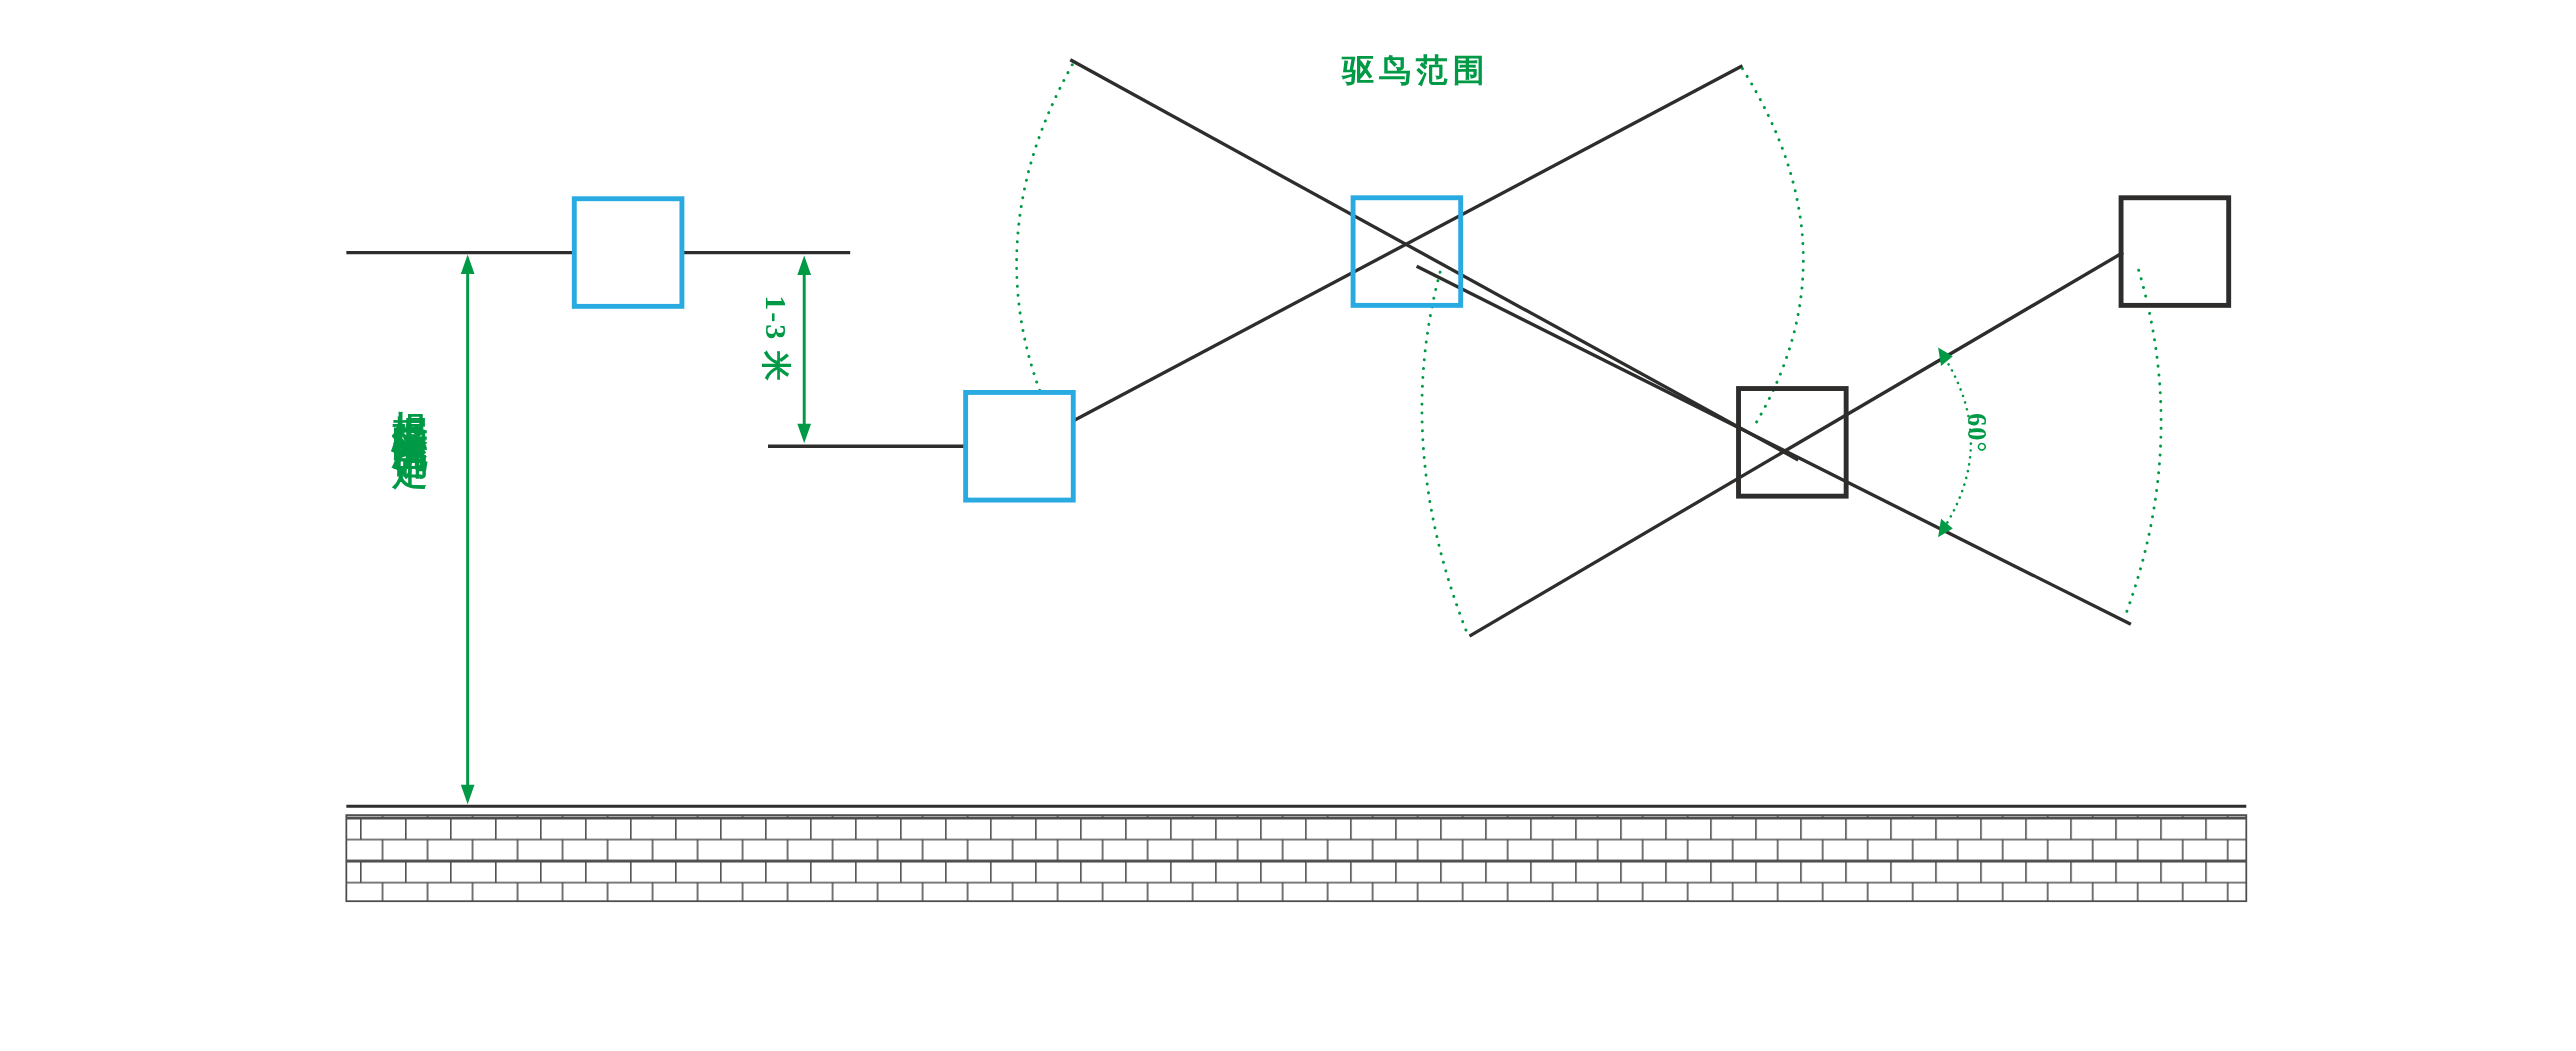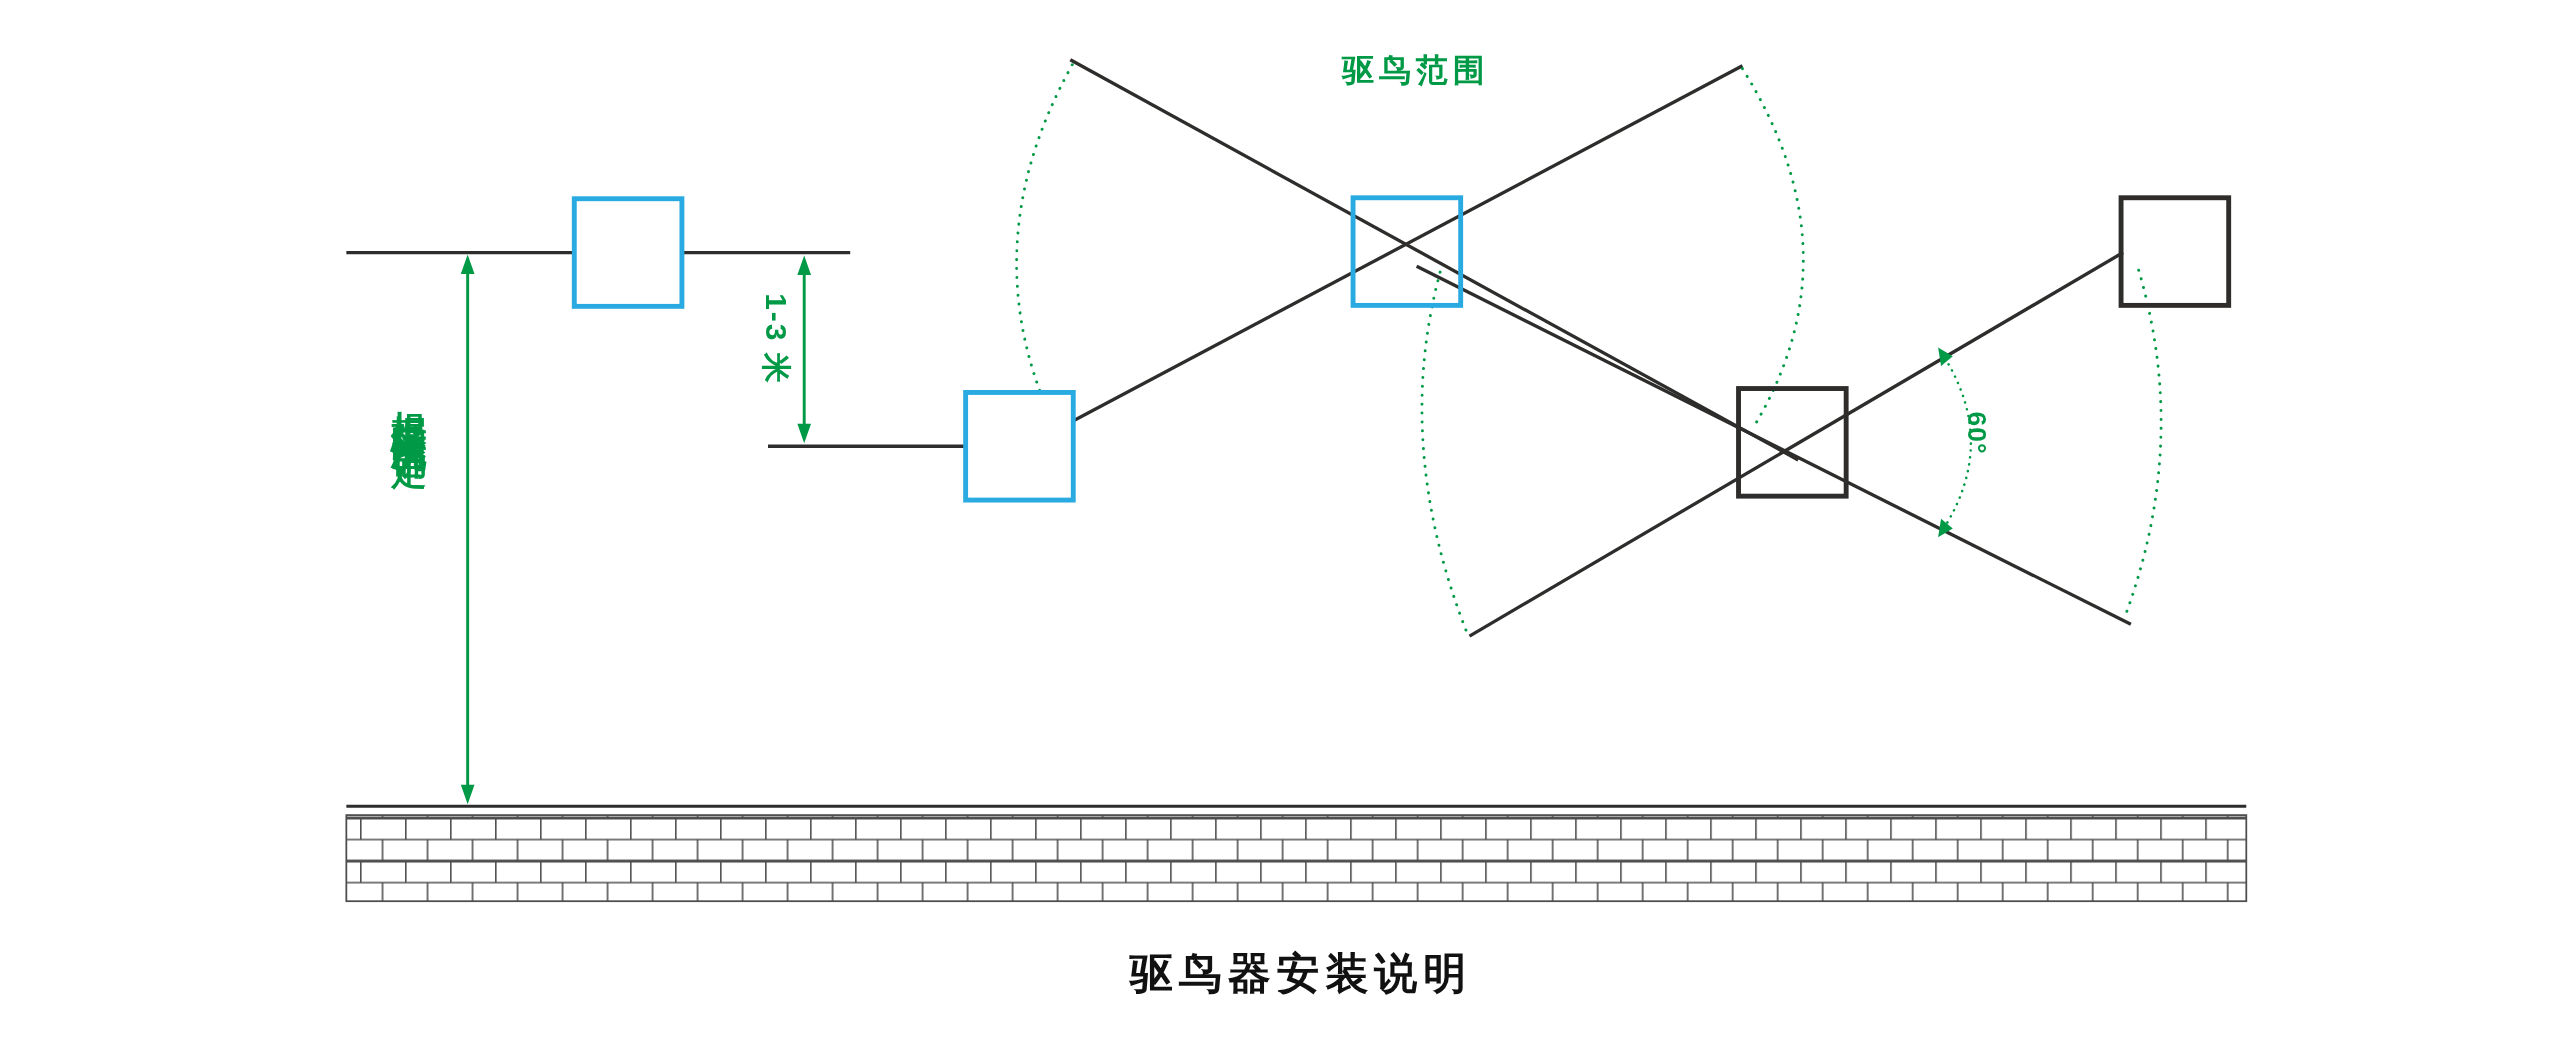--- a/index.html
+++ b/index.html
@@ -2,21 +2,21 @@
 <html><head>
 <meta charset="utf-8">
 <style>
   html, body { margin: 0; padding: 0; background: #ffffff; }
   .canvas {
     position: relative;
     width: 2576px;
     height: 1052px;
     background: #ffffff;
     overflow: hidden;
-    font-family: Liberation Sans, sans-serif;
+    font-family: Liberation Serif, serif;
   }
   .diagram-svg {
     position: absolute;
     left: 0; top: 0;
     width: 2576px; height: 1052px;
   }
   .lbl {
     position: absolute;
     color: #009946;
     font-weight: 600;
@@ -107,16 +107,15 @@
   </svg>
 
   <div class="lbl lbl-range">驱鸟范围</div>
 
   <div class="lbl lbl-height-note">根据实际情况确定</div>
 
   <div class="lbl lbl-spacing">1-3 米</div>
 
   <div class="lbl lbl-angle">60°</div>
 
-  <div class="lbl-title">驱鸟器安装说明</div>
 
 </div>
 
 
 </body></html>

